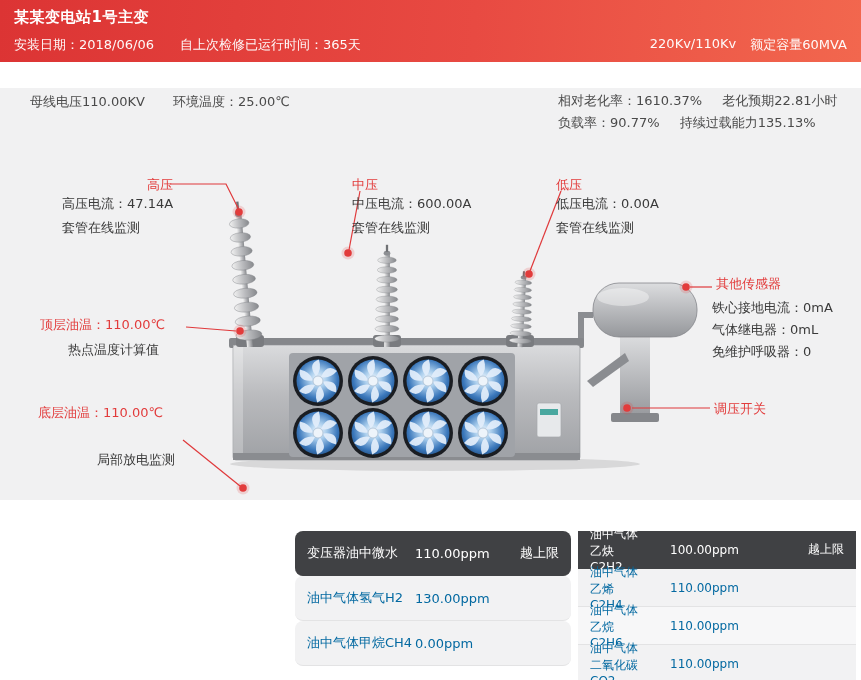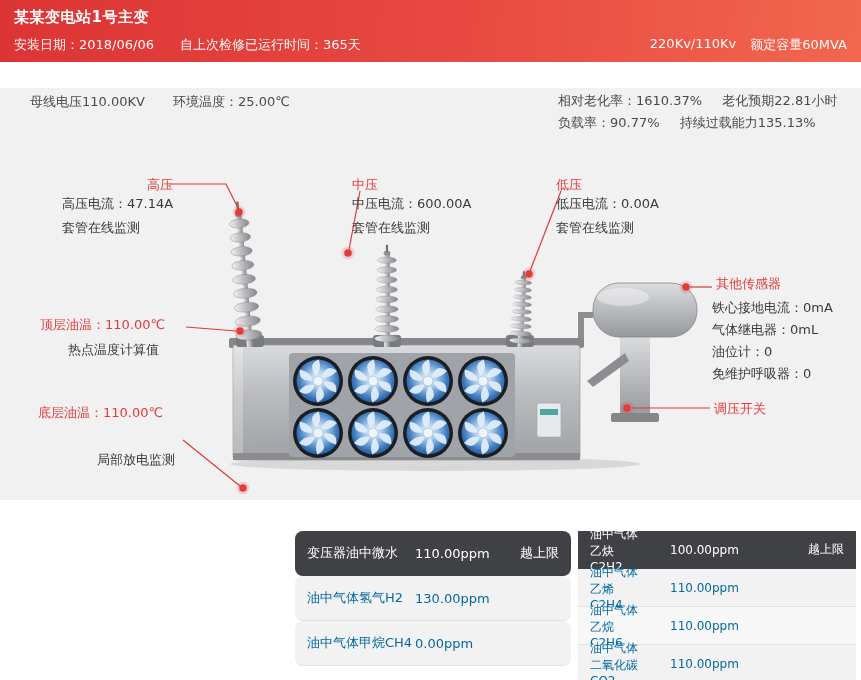--- a/index.html
+++ b/index.html
@@ -206,21 +206,20 @@
   <div class="ann-title" style="left:556px; top:176px;">低压</div>
   <div class="ann-text" style="left:556px; top:192px;">
     <div>低压电流：0.00A</div>
     <div>套管在线监测</div>
   </div>
 
   <div class="ann-title" style="left:716px; top:275px;">其他传感器</div>
   <div class="ann-list" style="left:712px; top:297px;">
     <div>铁心接地电流：0mA</div>
     <div>气体继电器：0mL</div>
-    <div>油位计：0</div>
     <div>免维护呼吸器：0</div>
   </div>
 
   <div class="ann-title" style="left:40px; top:316px;">顶层油温：110.00℃</div>
   <div class="ann-text" style="left:68px; top:338px;">热点温度计算值</div>
 
   <div class="ann-title" style="left:714px; top:400px;">调压开关</div>
 
   <div class="ann-title" style="left:38px; top:404px;">底层油温：110.00℃</div>
   <div class="ann-text" style="left:97px; top:448px;">局部放电监测</div>

